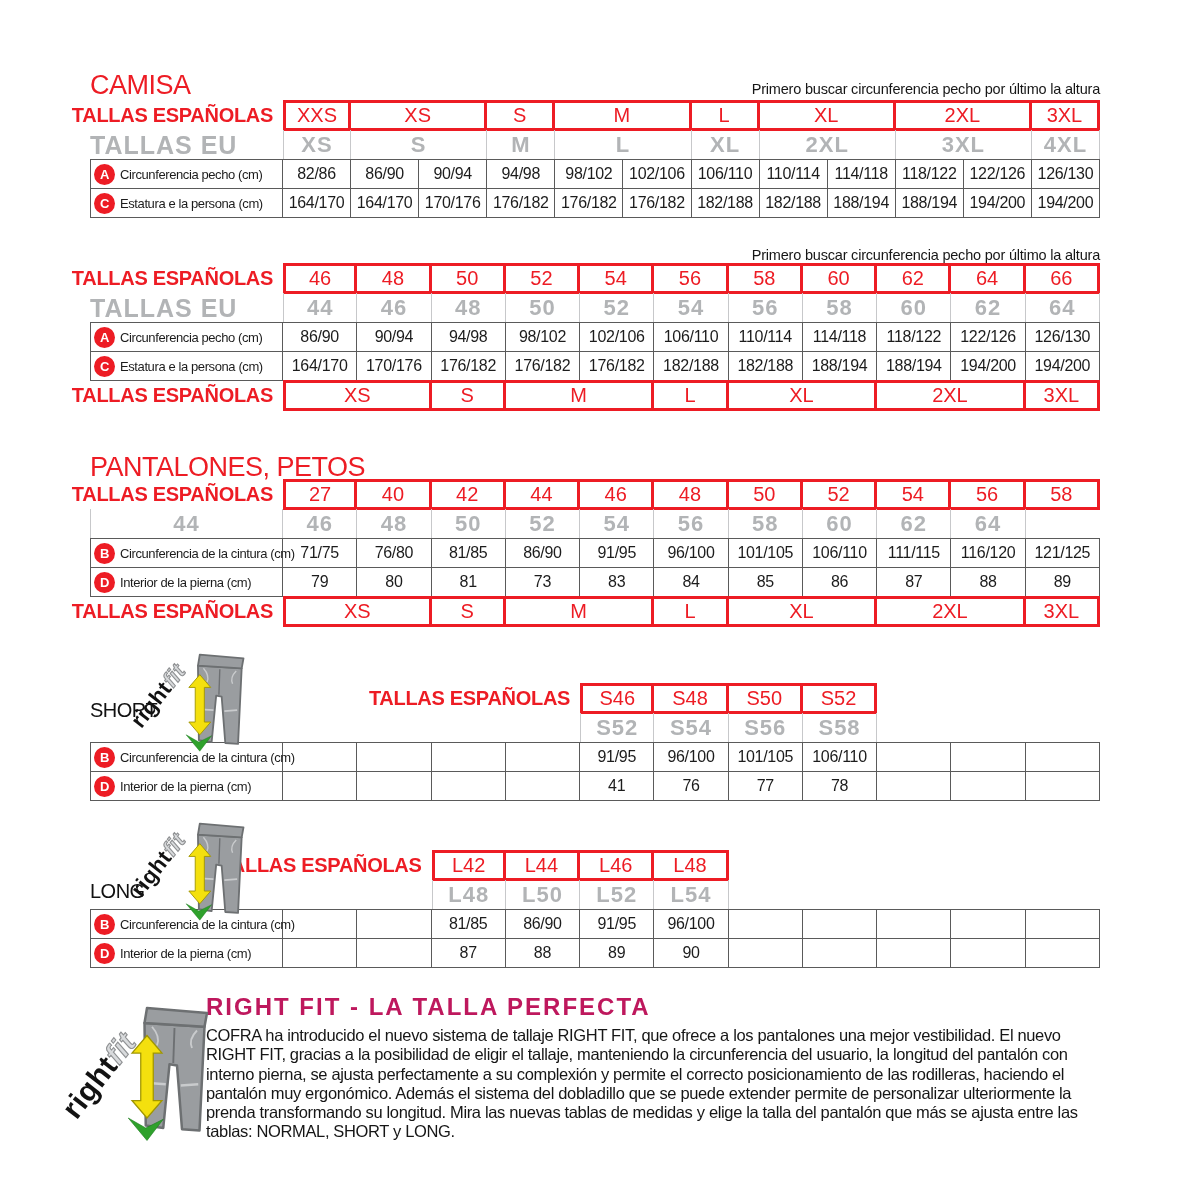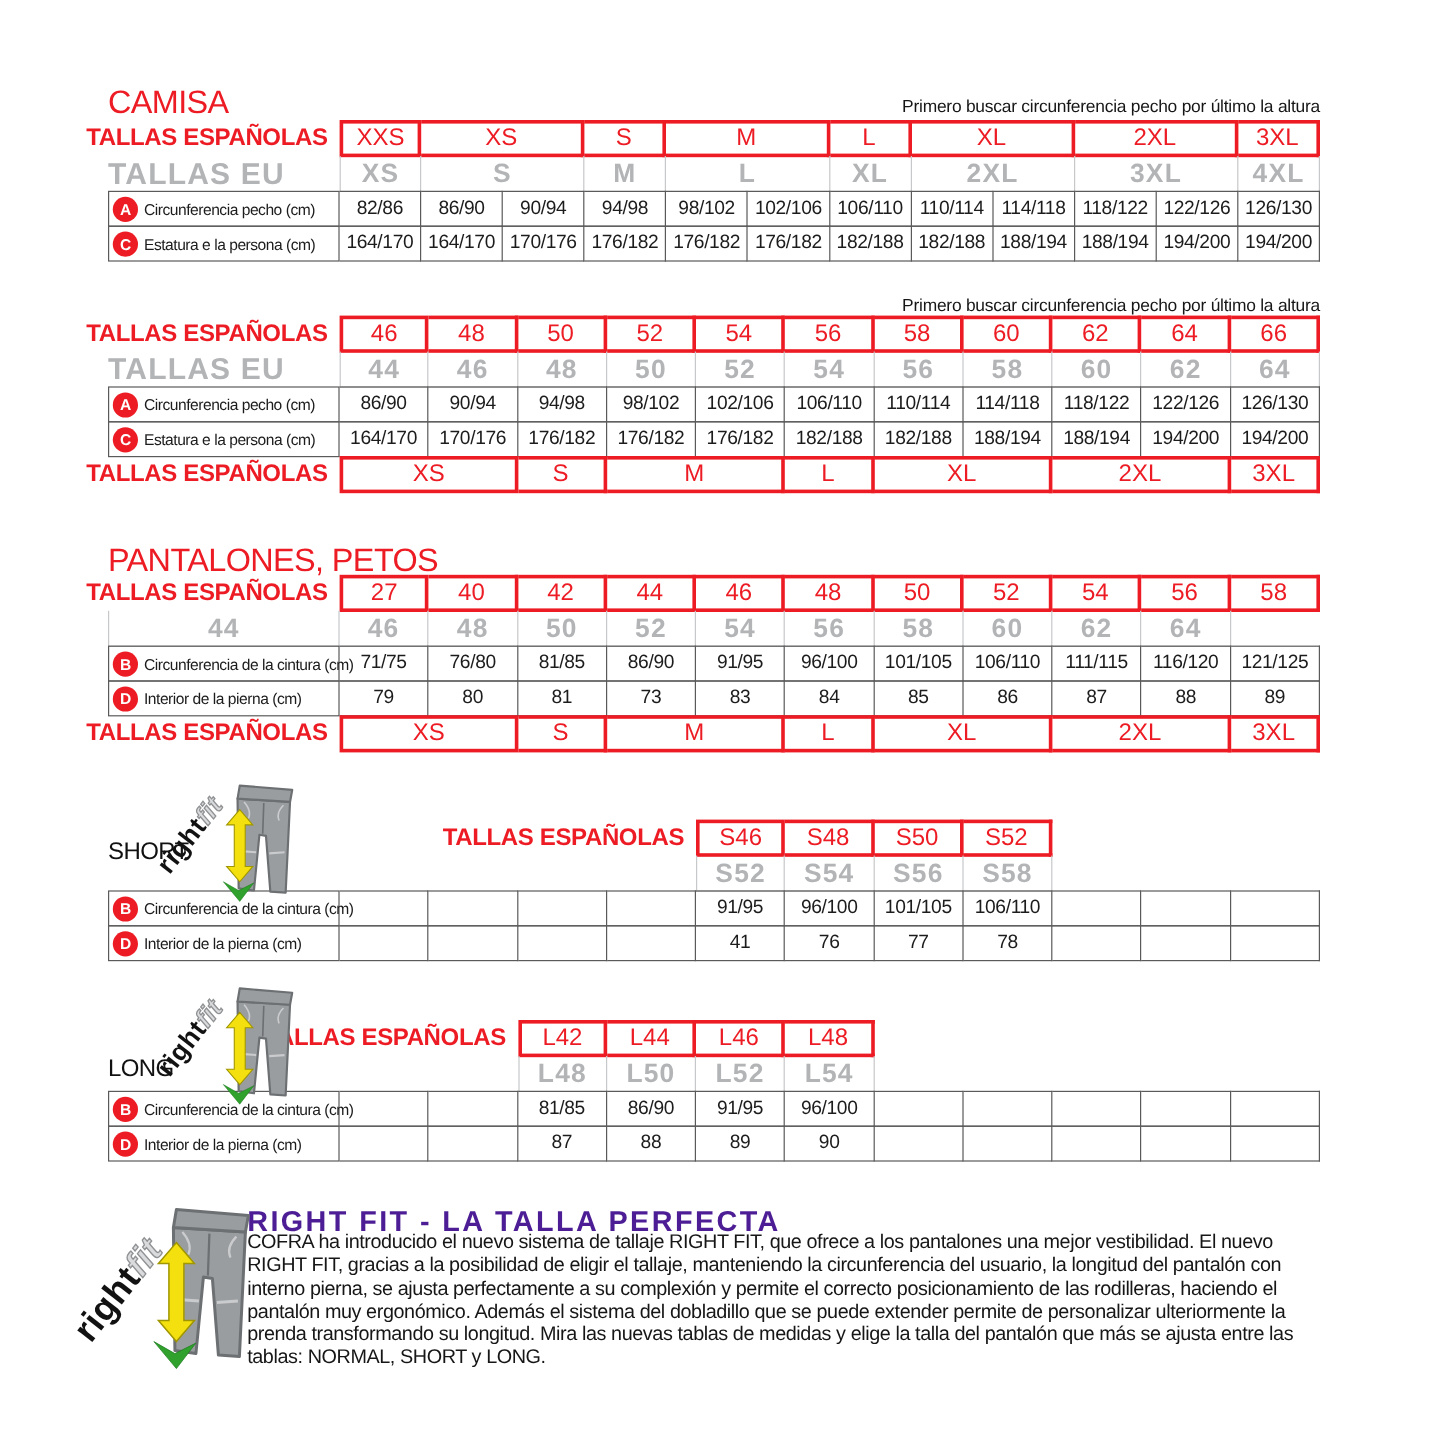--- a/index.html
+++ b/index.html
@@ -58,21 +58,21 @@
   .rf-right{color:#121212}
   .rf-fit{font-style:italic;color:#d9dbdd;-webkit-text-stroke:1.1px #8f9193}
   .rf-logo.small{width:100px;height:104px;font-size:22px}
   .rf-logo.small .rf-word{bottom:18px}
   #sec-short .rf-logo{left:62px;top:-8px}
   #sec-long .rf-logo{left:62px;top:-6px}
   
   #sec-rightfit{top:993px;height:170px}
   #sec-rightfit .rf-logo{left:-2px;top:6px;width:130px;height:152px;font-size:30px}
   #sec-rightfit .rf-word{bottom:26px}
-  #rf-title{position:absolute;left:116px;top:12px;font-size:24px;font-weight:bold;letter-spacing:2px;color:#4c1d95;white-space:nowrap}
+  #rf-title{position:absolute;left:116px;top:0;font-size:24px;font-weight:bold;letter-spacing:2px;color:#be185d;white-space:nowrap}
   #rf-body{position:absolute;left:116px;top:33px;width:902px;font-size:16.5px;line-height:19.3px;letter-spacing:-0.35px;color:#161616;text-align:left}
 </style>
 </head>
 <body>
 
 <div class="sec" id="sec-camisa">
   <div class="sec-title">CAMISA</div>
   <div class="note">Primero buscar circunferencia pecho por último la altura</div>
   <div class="tbl">
       <div class="trow es" style="grid-template-columns: var(--labelw) repeat(12,1fr);">

